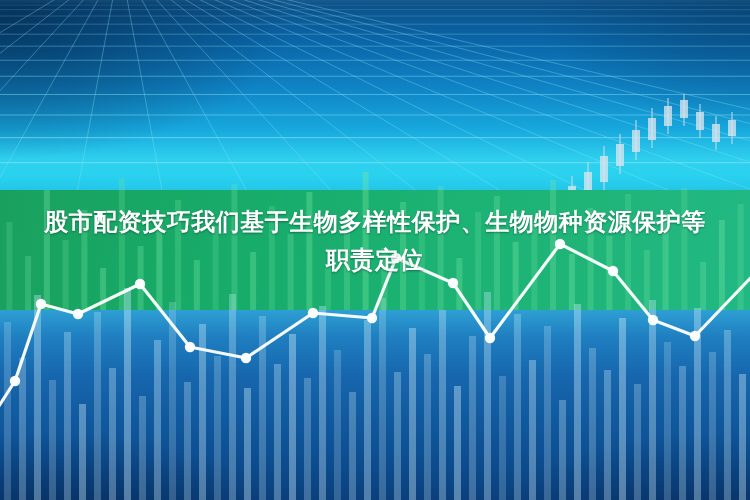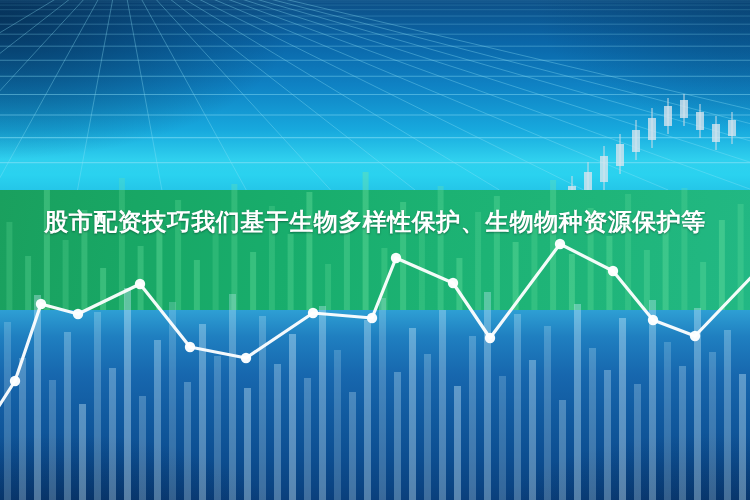--- a/index.html
+++ b/index.html
@@ -319,15 +319,16 @@
       <circle cx="453" cy="283" r="5.2" fill="#ffffff" fill-opacity="0.97"></circle>
       <circle cx="490" cy="338" r="5.2" fill="#ffffff" fill-opacity="0.97"></circle>
       <circle cx="560" cy="244" r="5.2" fill="#ffffff" fill-opacity="0.97"></circle>
       <circle cx="613" cy="271" r="5.2" fill="#ffffff" fill-opacity="0.97"></circle>
       <circle cx="653" cy="320" r="5.2" fill="#ffffff" fill-opacity="0.97"></circle>
       <circle cx="695" cy="336" r="5.2" fill="#ffffff" fill-opacity="0.97"></circle>
     </svg>
 
   <div id="title-wrap">
     <span class="tline">股市配资技巧我们基于生物多样性保护、生物物种资源保护等</span>
+    <span class="tline">职责定位</span>
   </div>
 
 </div>
 
 </body></html>

